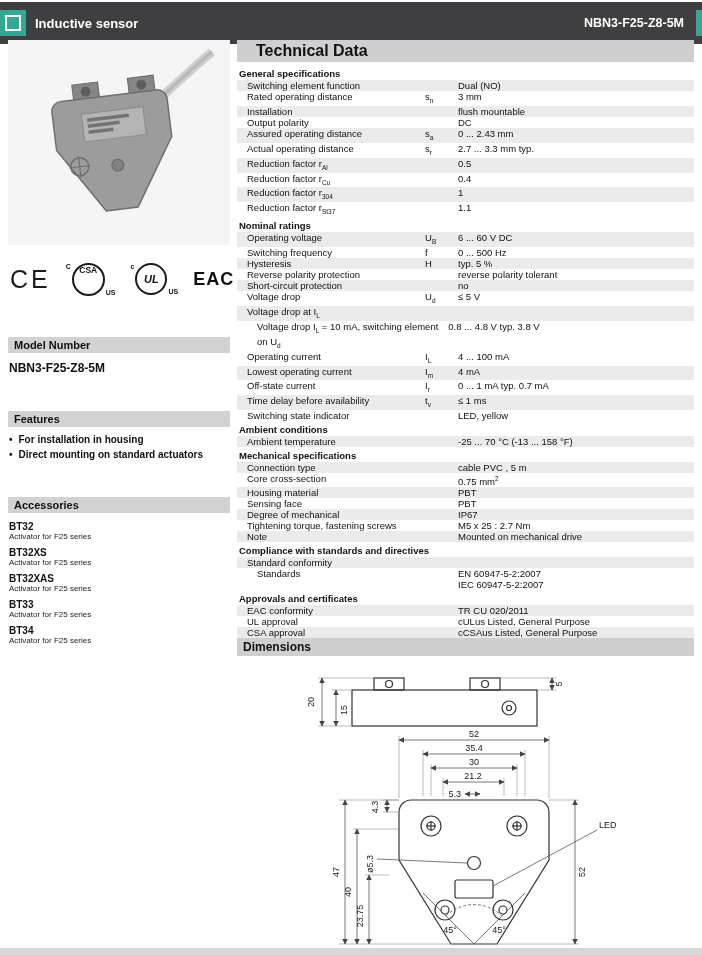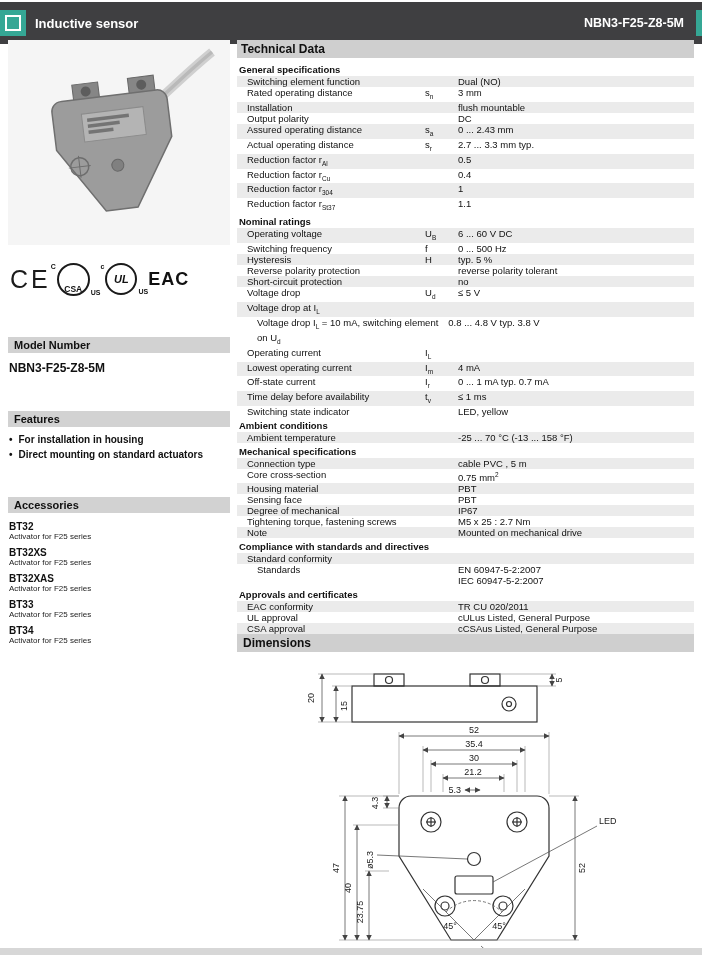--- a/index.html
+++ b/index.html
@@ -11,44 +11,44 @@
   .brand-sq{width:26px;height:26px;background:#35a795;flex:0 0 26px;display:flex;align-items:center;justify-content:center;}
   .brand-sq .inner{width:12px;height:12px;border:2.5px solid #fff;background:transparent;}
   .topbar-title{color:#fff;font-weight:bold;font-size:13px;margin-left:9px;flex:1;}
   .topbar-model{color:#fff;font-weight:bold;font-size:12.5px;margin-right:12px;}
   .brand-sq-r{width:6px;height:26px;background:#35a795;}
   
   .left-col{position:absolute;left:8px;top:40px;width:222px;}
   .right-col{position:absolute;left:237px;top:40px;width:457px;}
   
   .product-figure{width:222px;height:205px;background:#f5f5f5;}
-  .logos{display:flex;align-items:center;gap:0;margin:12px 0 0 2px;height:44px;}
+  .logos{display:flex;align-items:center;gap:15px;margin:12px 0 0 2px;height:44px;}
   .logo-ce{font-size:25px;letter-spacing:3px;color:#1c1c1c;}
   .logo-csa,.logo-ul{display:inline-flex;align-items:center;}
   .csa-circle{width:29px;height:29px;border:2.5px solid #1a1a1a;border-radius:50%;
-              display:inline-flex;align-items:flex-end;justify-content:center;
+              display:inline-flex;align-items:flex-start;justify-content:center;
               font-weight:bold;font-size:8.5px;}
   .csa-c,.csa-us,.ul-c,.ul-us{font-size:7px;font-weight:bold;}
   .csa-c,.ul-c{align-self:flex-start;margin-right:1px;}
   .csa-us,.ul-us{align-self:flex-end;margin-left:1px;}
   .ul-circle{width:28px;height:28px;border:2.5px solid #1a1a1a;border-radius:50%;
              display:inline-flex;align-items:center;justify-content:center;
              font-weight:bold;font-style:italic;font-size:11px;}
   .logo-eac{font-size:18px;font-weight:bold;letter-spacing:1px;color:#101010;}
   .side-bar{background:#d2d2d2;font-weight:bold;font-size:11px;padding:2px 6px;margin-top:36px;}
   .model-value{font-weight:bold;font-size:12px;margin:8px 0 0 1px;}
   .features-list{margin:7px 0 0 1px;}
   .feature-item{display:flex;gap:6px;font-weight:bold;font-size:10px;line-height:12px;margin-bottom:3px;}
   .feature-item .bullet{flex:0 0 auto;}
   .accessories-list{margin:8px 0 0 1px;}
   .acc-item{margin-bottom:6px;}
   .acc-name{font-weight:bold;font-size:10px;line-height:11px;}
   .acc-desc{font-size:8px;line-height:9px;color:#222;}
   
-  .tech-bar{background:#cfcfcf;font-weight:bold;font-size:12px;padding:2px 4px;}
+  .tech-bar{background:#cfcfcf;font-weight:bold;font-size:16px;padding:2px 19px;}
   .spec-table{margin-top:3px;}
   .spec-group{font-weight:bold;font-size:9.5px;padding:3px 0 1px 2px;line-height:11px;}
   .spec-row{display:flex;font-size:9.5px;line-height:11px;padding-left:10px;}
   .spec-row.shaded{background:#ebebeb;}
   .c-label{flex:0 0 178px;}
   .c-sym{flex:0 0 33px;}
   .c-val{flex:1;white-space:pre-line;}
   .spec-row.indent{padding-left:20px;}
   .spec-row.indent .c-label{flex-basis:168px;}
   .spec-row.wide .c-label{flex:0 0 auto;margin-right:10px;}
@@ -254,20 +254,21 @@
           <span class="c-val">0.8 ... 4.8 V typ. 3.8 V</span>
         </div>
         <div class="spec-row indent">
           <span class="c-label">on U<sub>d</sub></span>
           <span class="c-sym"></span>
           <span class="c-val"></span>
         </div>
         <div class="spec-row">
           <span class="c-label">Operating current</span>
           <span class="c-sym">I<sub>L</sub></span>
+          <span class="c-val">4 ... 100 mA</span>
         </div>
         <div class="spec-row shaded">
           <span class="c-label">Lowest operating current</span>
           <span class="c-sym">I<sub>m</sub></span>
           <span class="c-val">4 mA</span>
         </div>
         <div class="spec-row">
           <span class="c-label">Off-state current</span>
           <span class="c-sym">I<sub>r</sub></span>
           <span class="c-val">0 ... 1 mA typ. 0.7 mA</span>

